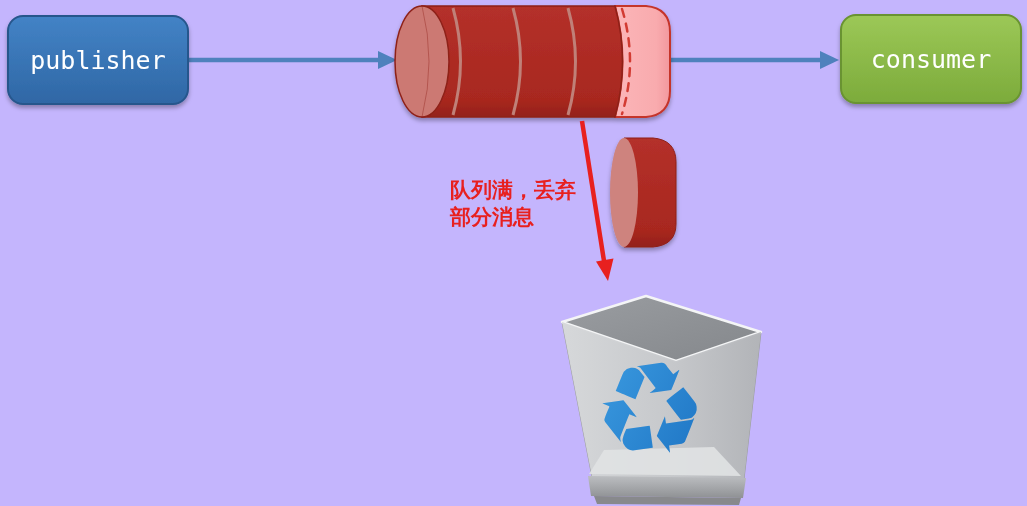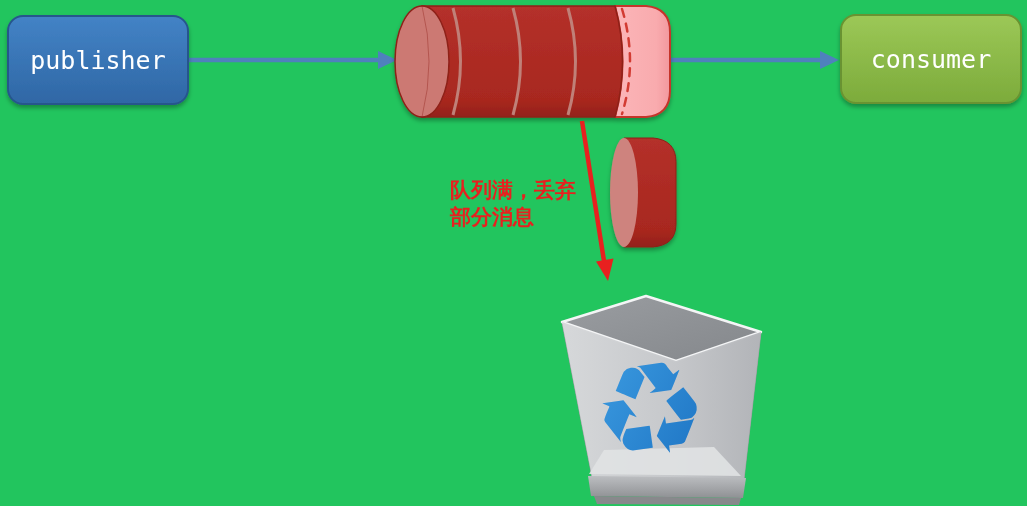--- a/index.html
+++ b/index.html
@@ -1,19 +1,19 @@
 <!DOCTYPE html>
 <html><head>
 <meta charset="utf-8">
 <style>
   html,body{margin:0;padding:0;background:#ffffff;}
   .canvas{
     position:relative;
     width:1027px;height:506px;
-    background:#22c55e;
+    background:#c4b5fd;
     overflow:hidden;
     font-family:"DejaVu Sans","Liberation Sans",sans-serif;
   }
   svg{position:absolute;left:0;top:0;}
   .node-label{
     font-family:"DejaVu Sans Mono","Liberation Mono",monospace;
     font-size:25px;
     fill:#ffffff;
   }
   .annotation-text{

